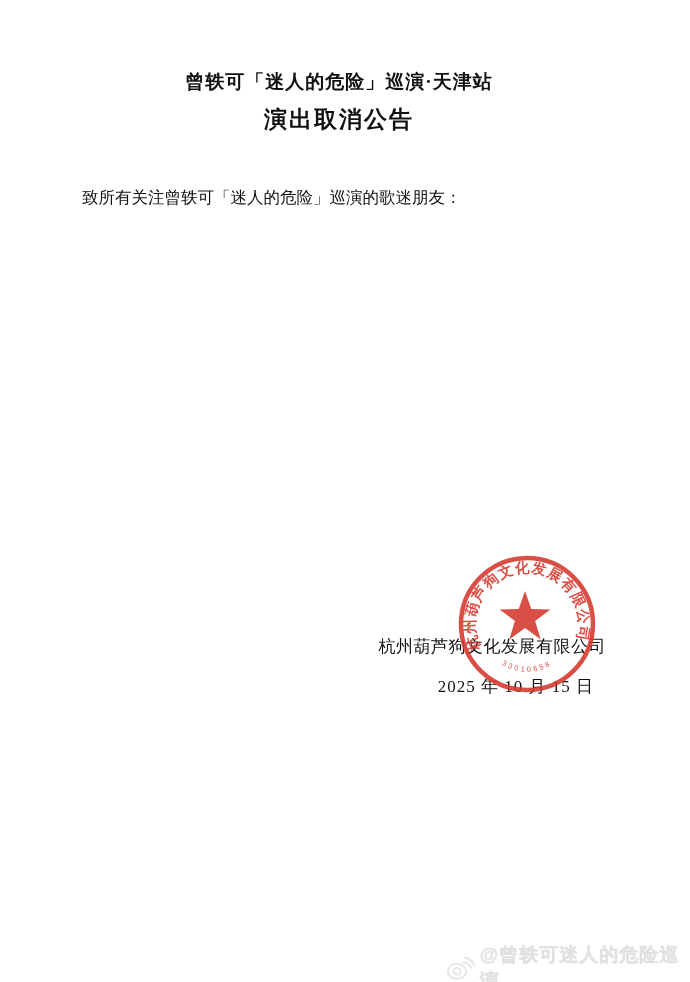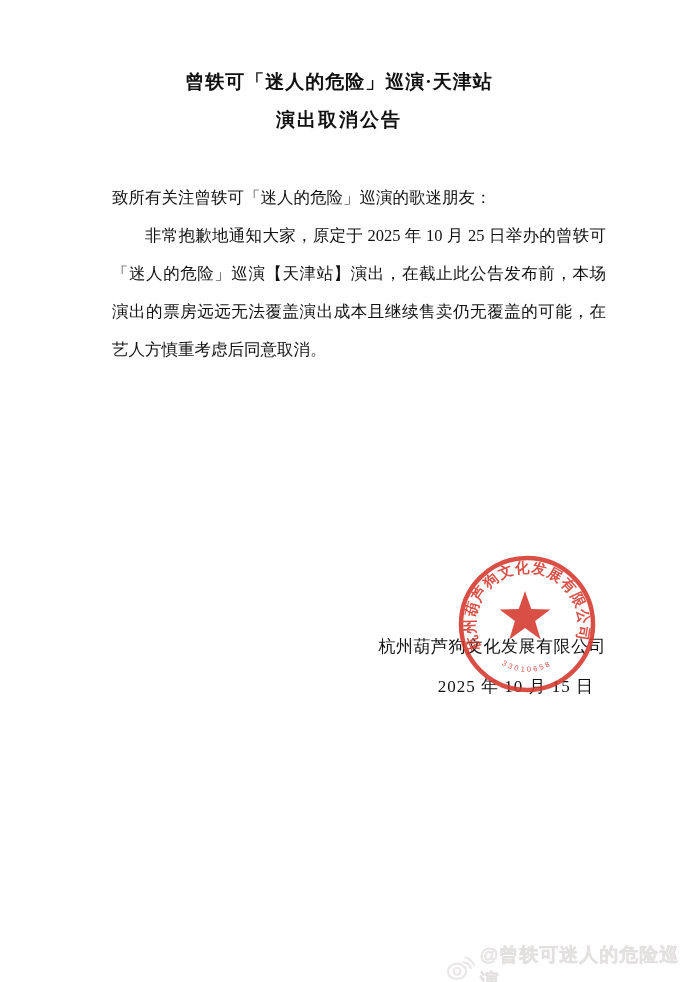--- a/index.html
+++ b/index.html
@@ -28,30 +28,30 @@
     text-align: center;
   }
   .doc-title {
     font-size: 19px;
     font-weight: 700;
     letter-spacing: 1px;
     line-height: 24px;
     margin: 0 0 14px 0;
   }
   .doc-subtitle {
-    font-size: 19px;
+    font-size: 23px;
     font-weight: 700;
     letter-spacing: 2px;
     line-height: 24px;
     margin: 0;
   }
   .doc-body {
     position: absolute;
     top: 179px;
-    left: 112px;
+    left: 82px;
     right: 84px;
     font-size: 16.5px;
     line-height: 38px;
     text-align: justify;
     text-justify: inter-ideograph;
   }
   .doc-body p {
     margin: 0;
     padding: 0;
   }
@@ -112,21 +112,20 @@
 
 <div class="page">
 
   <div class="doc-header">
     <h1 class="doc-title">曾轶可「迷人的危险」巡演·天津站</h1>
     <h2 class="doc-subtitle">演出取消公告</h2>
   </div>
 
   <div class="doc-body">
     <p>致所有关注曾轶可「迷人的危险」巡演的歌迷朋友：</p>
-    <p class="indented">非常抱歉地通知大家，原定于 2025 年 10 月 25 日举办的曾轶可「迷人的危险」巡演【天津站】演出，在截止此公告发布前，本场演出的票房远远无法覆盖演出成本且继续售卖仍无覆盖的可能，在艺人方慎重考虑后同意取消。</p>
   </div>
 
   <div class="signature-block">
     <p class="signature-company">杭州葫芦狗文化发展有限公司</p>
     <p class="signature-date">2025 年 10 月 15 日</p>
   </div>
 
   <svg class="stamp" viewBox="0 0 144 144" xmlns="http://www.w3.org/2000/svg">
     <circle cx="72" cy="71" r="66" fill="none" stroke="#d6372c" stroke-width="4.5"></circle>
     <polygon fill="#d6372c" points="70,38 76.3,56.1 95.4,56.5 80.1,68.0 85.7,86.4 70,75.0 54.3,86.4 59.9,68.0 44.6,56.5 63.7,56.1"></polygon>

